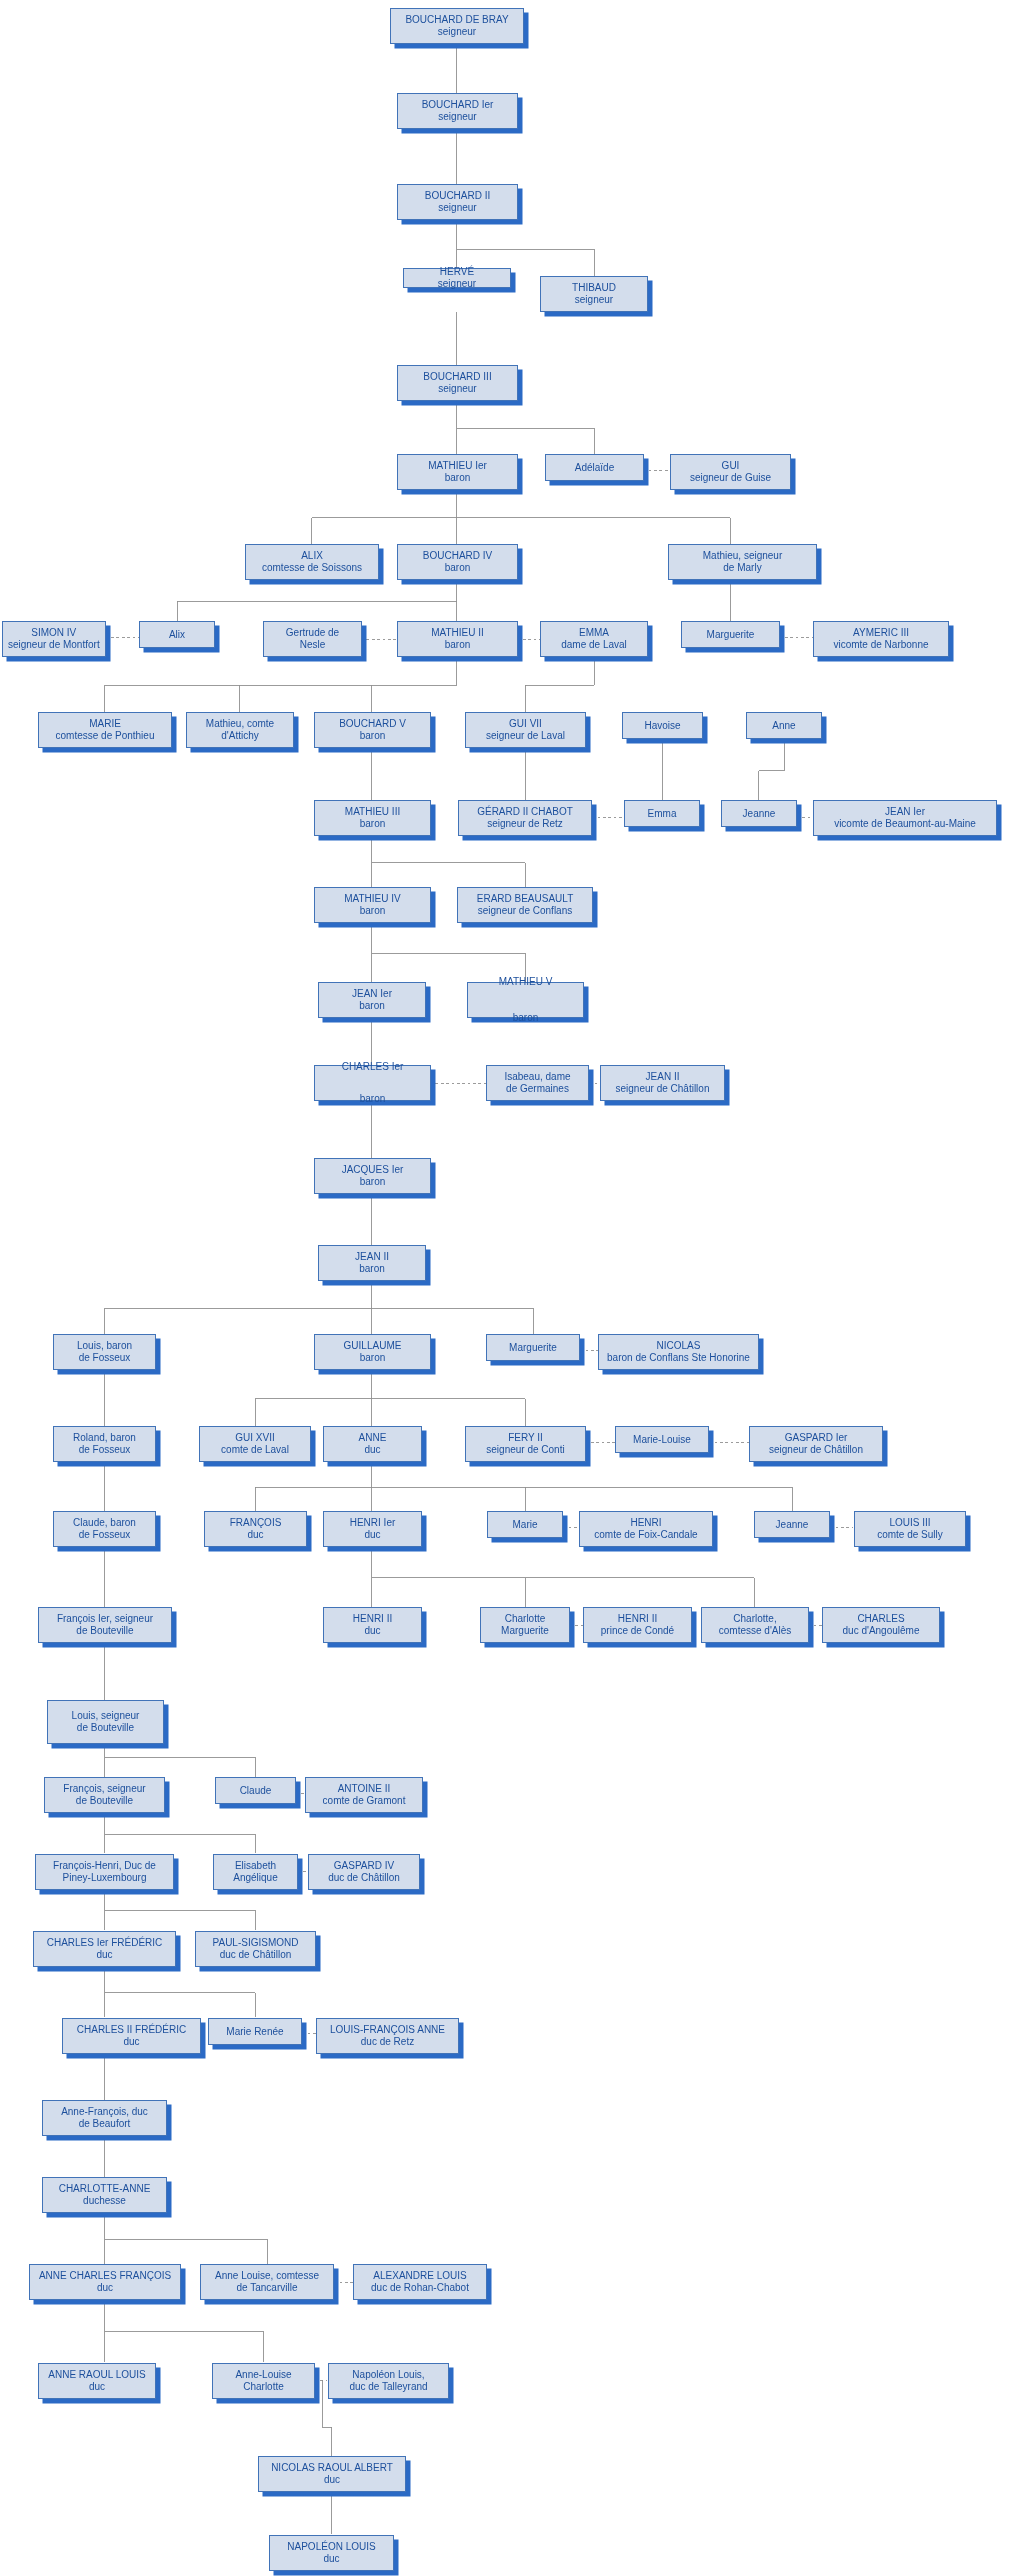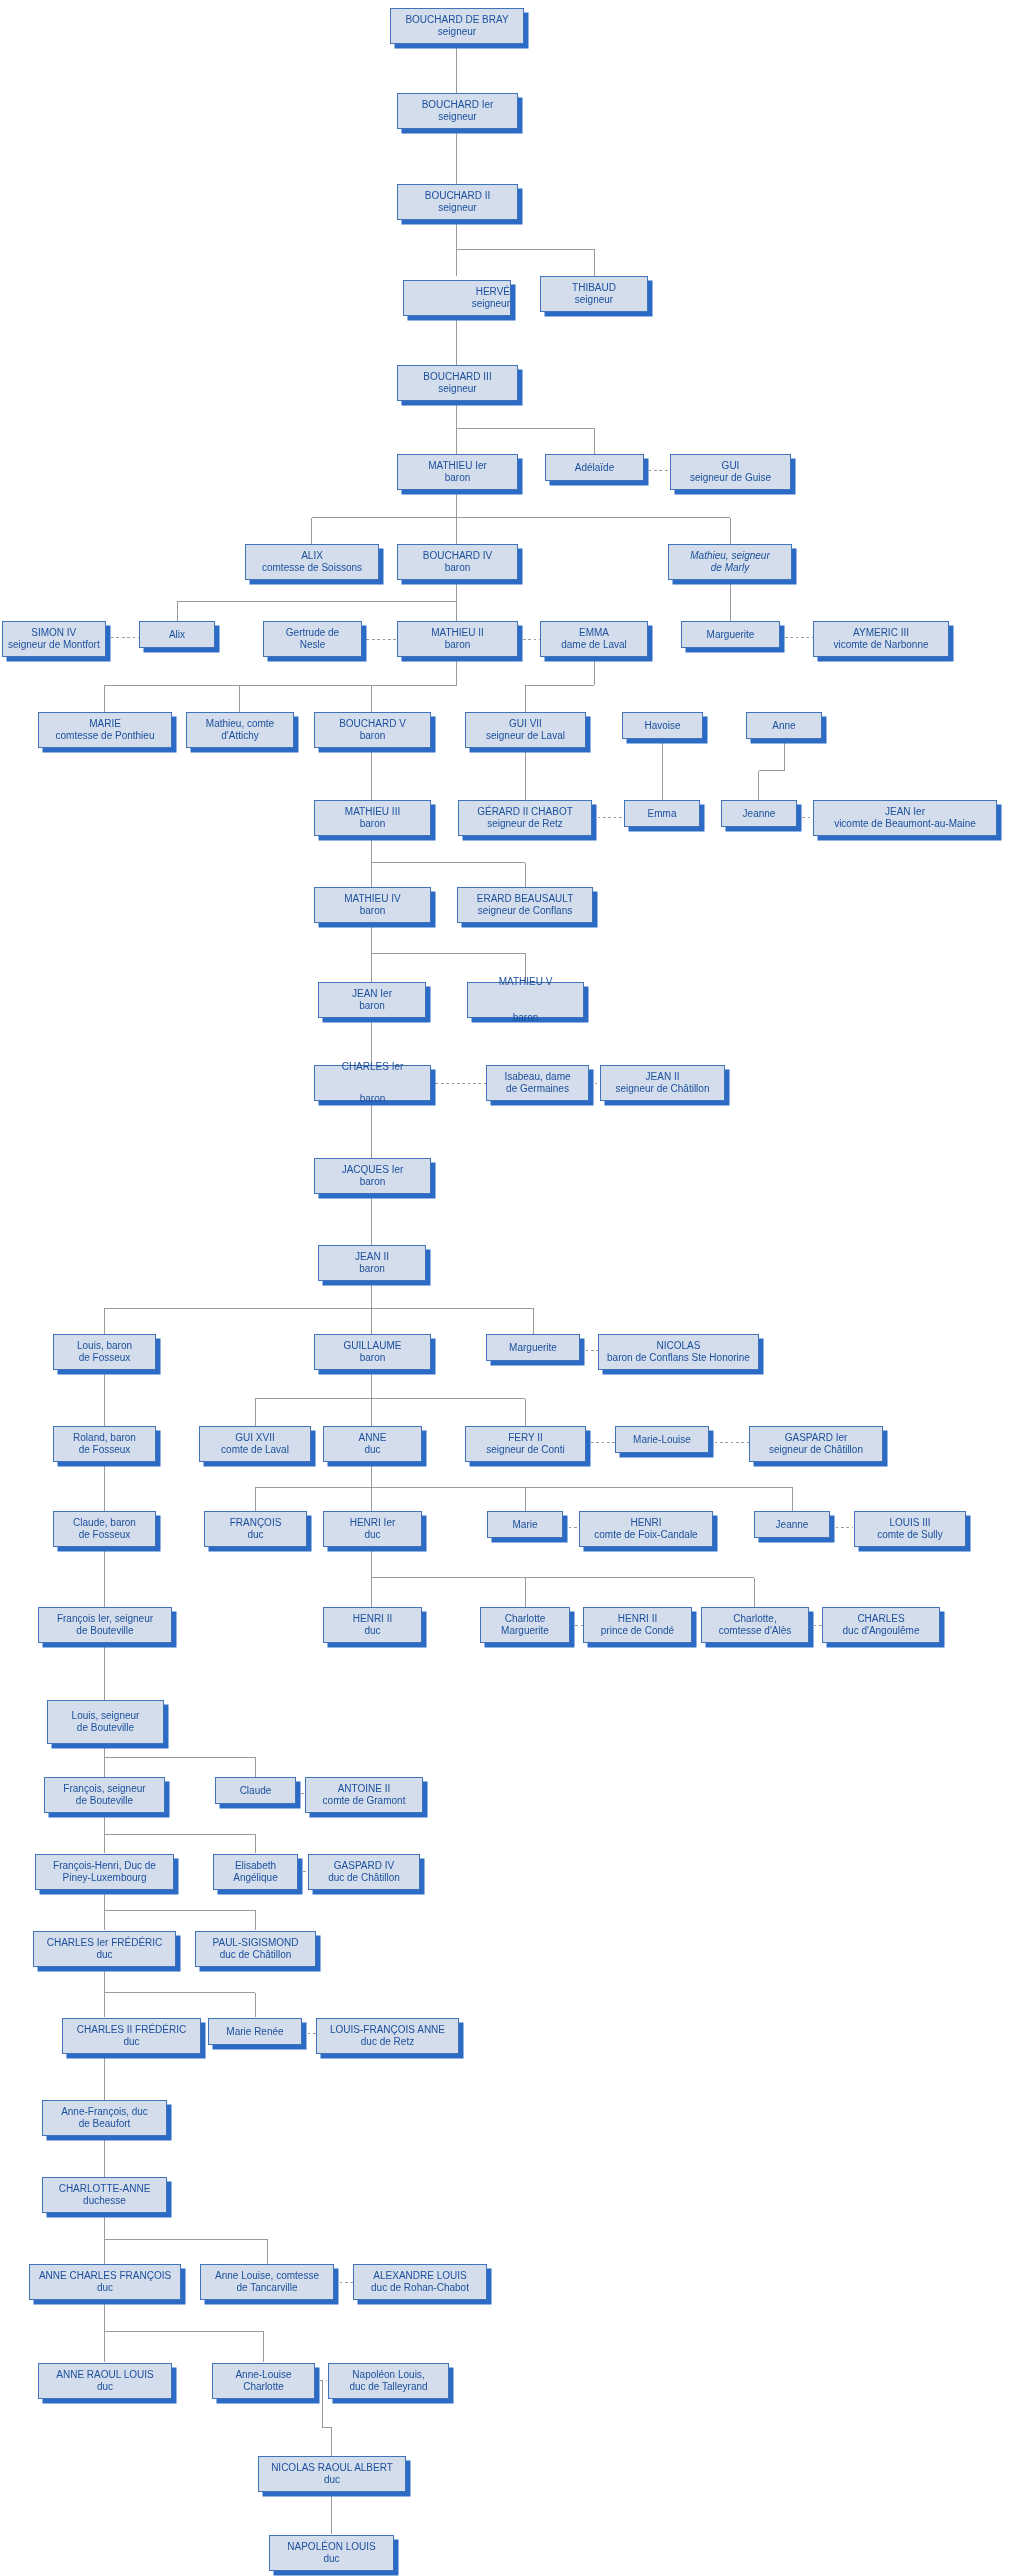--- a/index.html
+++ b/index.html
@@ -186,21 +186,21 @@
       <span>seigneur</span>
     </div>
     <div class="node" style="left: 397px; top: 93px; width: 121px; height: 36px;">
       <span>BOUCHARD Ier</span>
       <span>seigneur</span>
     </div>
     <div class="node" style="left: 397px; top: 184px; width: 121px; height: 36px;">
       <span>BOUCHARD II</span>
       <span>seigneur</span>
     </div>
-    <div class="node" style="left: 403px; top: 280px; width: 108px; height: 36px; align-items: flex-end;">
+    <div class="node" style="left: 403px; top: 268px; width: 108px; height: 20px;">
       <span>HERVÉ</span>
       <span>seigneur</span>
     </div>
     <div class="node" style="left: 540px; top: 276px; width: 108px; height: 36px;">
       <span>THIBAUD</span>
       <span>seigneur</span>
     </div>
     <div class="node" style="left: 397px; top: 365px; width: 121px; height: 36px;">
       <span>BOUCHARD III</span>
       <span>seigneur</span>
@@ -217,21 +217,21 @@
       <span>seigneur de Guise</span>
     </div>
     <div class="node" style="left: 245px; top: 544px; width: 134px; height: 36px;">
       <span>ALIX</span>
       <span>comtesse de Soissons</span>
     </div>
     <div class="node" style="left: 397px; top: 544px; width: 121px; height: 36px;">
       <span>BOUCHARD IV</span>
       <span>baron</span>
     </div>
-    <div class="node" style="left: 668px; top: 544px; width: 124px; height: 36px; font-style: italic;">
+    <div class="node" style="left: 668px; top: 544px; width: 149px; height: 36px;">
       <span>Mathieu, seigneur</span>
       <span>de Marly</span>
     </div>
     <div class="node" style="left: 1.8px; top: 621px; width: 104px; height: 36px;">
       <span>SIMON IV</span>
       <span>seigneur de Montfort</span>
     </div>
     <div class="node" style="left: 139px; top: 621px; width: 76px; height: 27px;">
       <span>Alix</span>
     </div>
@@ -477,21 +477,21 @@
       <span>duc</span>
     </div>
     <div class="node" style="left: 200px; top: 2264px; width: 134px; height: 36px;">
       <span>Anne Louise, comtesse</span>
       <span>de Tancarville</span>
     </div>
     <div class="node" style="left: 353px; top: 2264px; width: 134px; height: 36px;">
       <span>ALEXANDRE LOUIS</span>
       <span>duc de Rohan-Chabot</span>
     </div>
-    <div class="node" style="left: 38px; top: 2363px; width: 134px; height: 36px; align-items: center;">
+    <div class="node" style="left: 38px; top: 2363px; width: 118px; height: 36px; align-items: center;">
       <span>ANNE RAOUL LOUIS</span>
       <span>duc</span>
     </div>
     <div class="node" style="left: 212px; top: 2363px; width: 103px; height: 36px;">
       <span>Anne-Louise</span>
       <span>Charlotte</span>
     </div>
     <div class="node" style="left: 328px; top: 2363px; width: 121px; height: 36px;">
       <span>Napoléon Louis,</span>
       <span>duc de Talleyrand</span>

